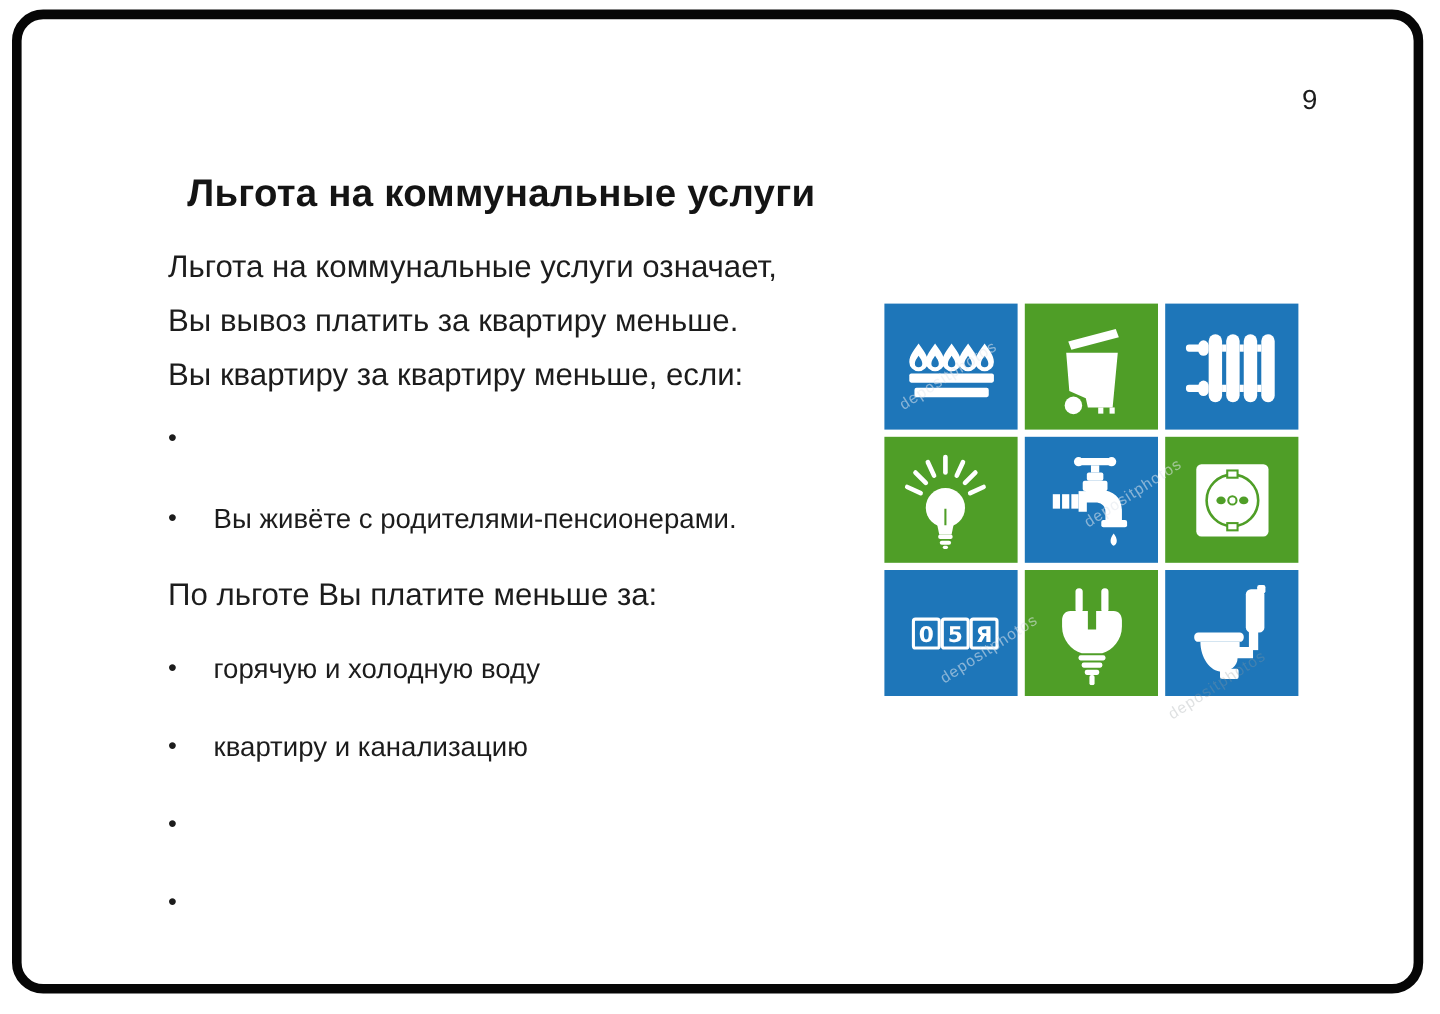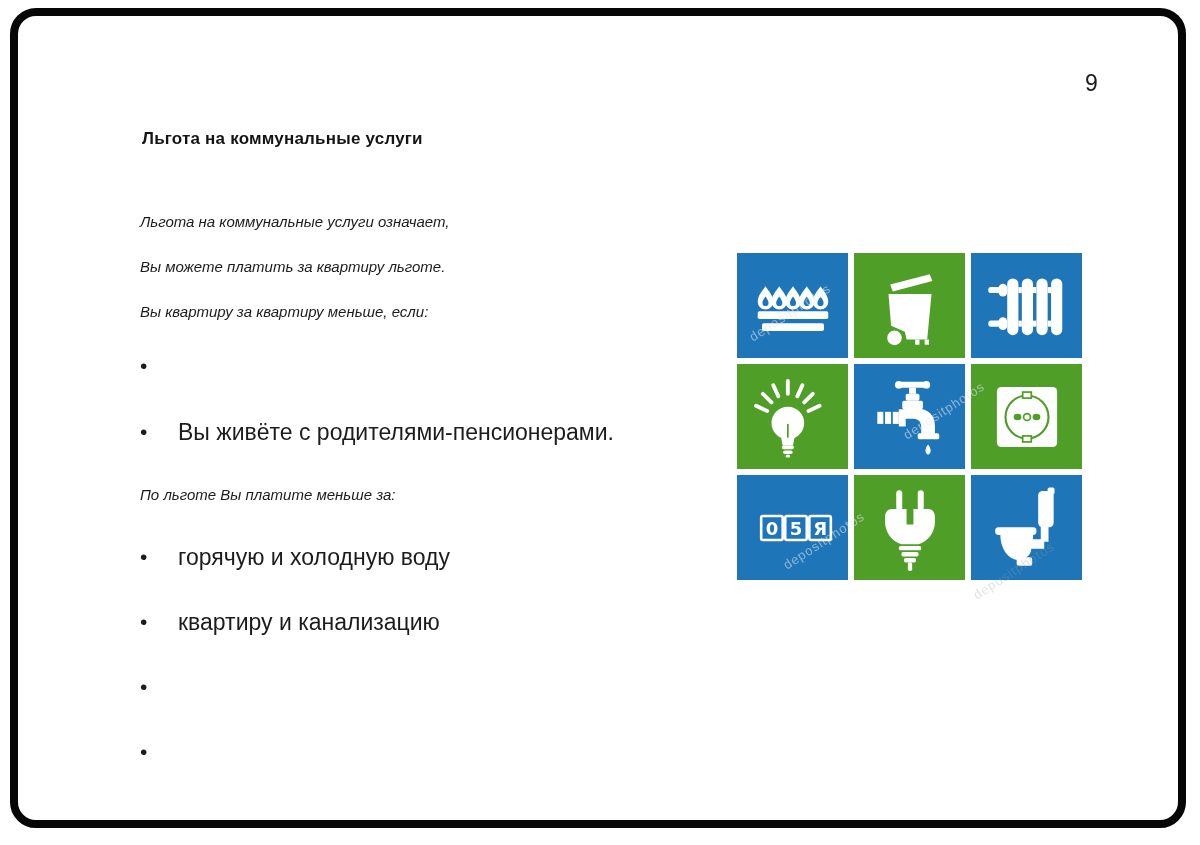--- a/index.html
+++ b/index.html
@@ -5,22 +5,22 @@
   html,body{margin:0;padding:0;}
   body{
     width:1200px;height:845px;background:#ffffff;position:relative;
     font-family:"Liberation Sans",sans-serif;color:#1c1c1c;overflow:hidden;
   }
   .frame{
     position:absolute;left:10px;top:8px;width:1176px;height:820px;
     border:8px solid #060606;border-radius:26px;background:#fff;box-sizing:border-box;
   }
   .page-number{position:absolute;left:1085px;top:70px;font-size:23px;}
-  .heading{position:absolute;left:142px;top:129px;margin:0;font-size:17px;font-weight:bold;color:#141414;letter-spacing:.2px;white-space:nowrap;}
-  .line{position:absolute;left:140px;font-size:15px;line-height:28px;white-space:nowrap;font-style:italic;}
+  .heading{position:absolute;left:142px;top:129px;margin:14px;font-size:32px;font-weight:bold;color:#141414;letter-spacing:.2px;white-space:nowrap;}
+  .line{position:absolute;left:140px;font-size:26px;line-height:28px;white-space:nowrap;}
   .l1{top:208px}.l2{top:253px}.l3{top:298px}.l4{top:481px}
   .bullet{position:absolute;left:140px;display:flex;font-size:23px;line-height:28px;white-space:nowrap;}
   .bullet .dot{width:38px;font-size:21px;}
   .b1{top:352px}.b2{top:418px}.b3{top:543px}.b4{top:608px}.b5{top:673px}.b6{top:738px}
 
   .grid-wrap{position:absolute;left:737px;top:253px;width:352px;height:334px;}
   .icon-grid{display:grid;grid-template-columns:repeat(3,111px);grid-auto-rows:105px;gap:6px;}
   .tile{display:flex;align-items:center;justify-content:center;}
   .tile svg{width:86px;height:86px;display:block;}
   .wm{
@@ -34,21 +34,21 @@
 </style>
 </head>
 <body>
 
 <div class="frame"></div>
 
 <div class="page-number">9</div>
 <h1 class="heading">Льгота на коммунальные услуги</h1>
 
 <div class="line l1">Льгота на коммунальные услуги означает,</div>
-<div class="line l2">Вы можете платить за квартиру льготе.</div>
+<div class="line l2">Вы вывоз платить за квартиру меньше.</div>
 <div class="line l3">Вы квартиру за квартиру меньше, если:</div>
 
 <div class="bullet b1">
   <span class="dot">•</span>
 </div>
 <div class="bullet b2">
   <span class="dot">•</span>
   <span>Вы живёте с родителями-пенсионерами.</span>
 </div>
 

